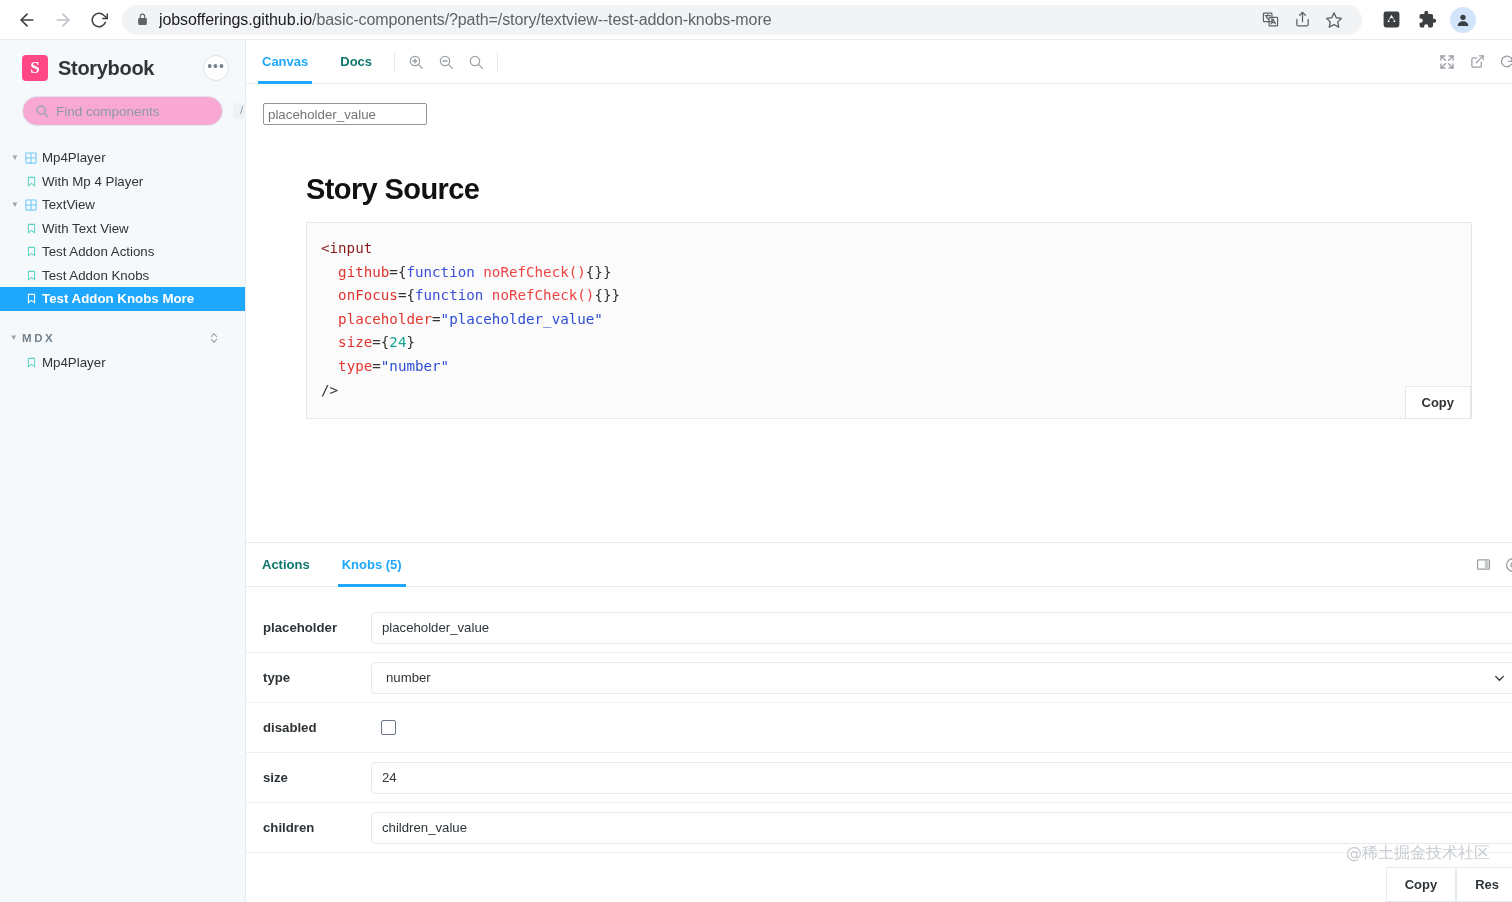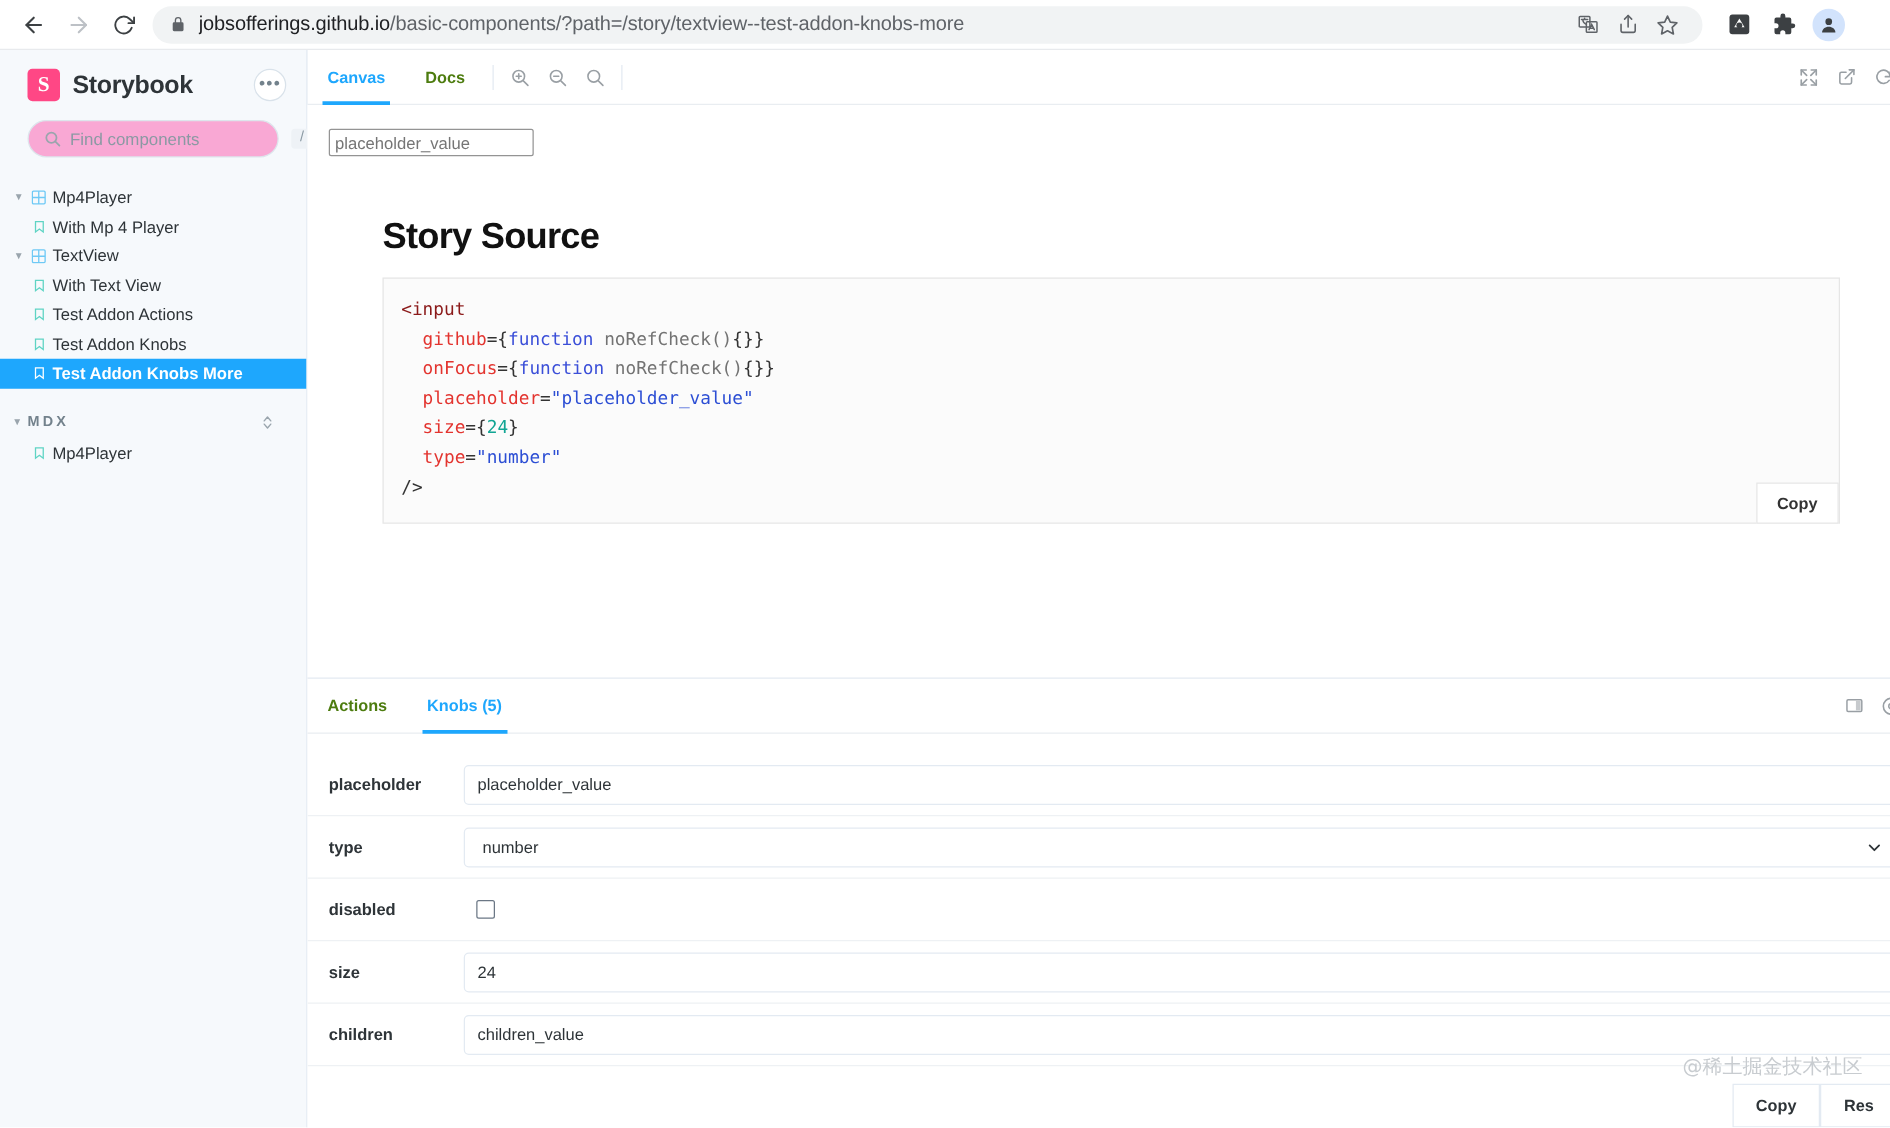--- a/index.html
+++ b/index.html
@@ -122,21 +122,21 @@
   .main { flex: 1; display: flex; flex-direction: column; height: 862px; background: #fff; min-width: 0; }
 
   .preview-toolbar {
     height: 44px; display: flex; align-items: center;
     border-bottom: 1px solid #e9edf1; background: #fff;
     padding: 0 6px 0 0;
   }
   .tabs { display: flex; align-items: center; height: 44px; }
   .tab {
     height: 44px; display: flex; align-items: center; padding: 0 16px;
-    font-size: 13px; font-weight: bold; color: #4d7c0f;
+    font-size: 13px; font-weight: bold; color: #0f766e;
     position: relative;
   }
   .tab.active { color: #1ea7fd; }
   .tab.active::after {
     content: ""; position: absolute; left: 12px; right: 12px; bottom: 0;
     height: 3px; background: #1ea7fd;
   }
   .tb-sep { width: 1px; height: 20px; background: #e3eaf2; margin: 0 6px; }
   .tb-icon {
     width: 30px; height: 30px; display: flex; align-items: center; justify-content: center;
@@ -165,21 +165,21 @@
     min-height: 170px;
   }
   .code {
     font-family: "DejaVu Sans Mono", "Liberation Mono", monospace;
     font-size: 14.2px; line-height: 23.6px; white-space: pre;
     color: #333333;
   }
   .t-tag { color: #8b1a1a; }
   .t-attr { color: #e3342f; }
   .t-kw { color: #3b4fd8; }
-  .t-fn { color: #737373; }
+  .t-fn { color: #ef4444; }
   .t-str { color: #2c4ed4; }
   .t-num { color: #12a594; }
   .t-punct { color: #333333; }
   .copy-btn {
     position: absolute; right: 0px; bottom: -1px;
     border: 1px solid #e6e6e6; background: #fff;
     font-size: 13px; font-weight: bold; color: #333;
     padding: 8px 16px;
     font-family: "Liberation Sans", sans-serif;
   }

